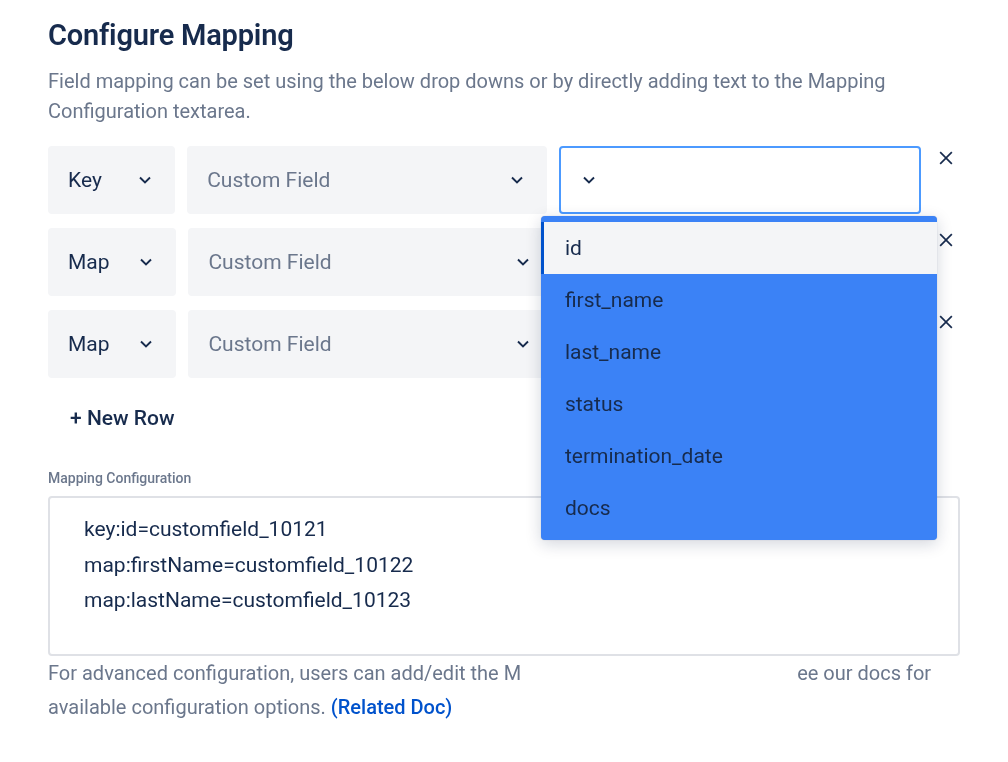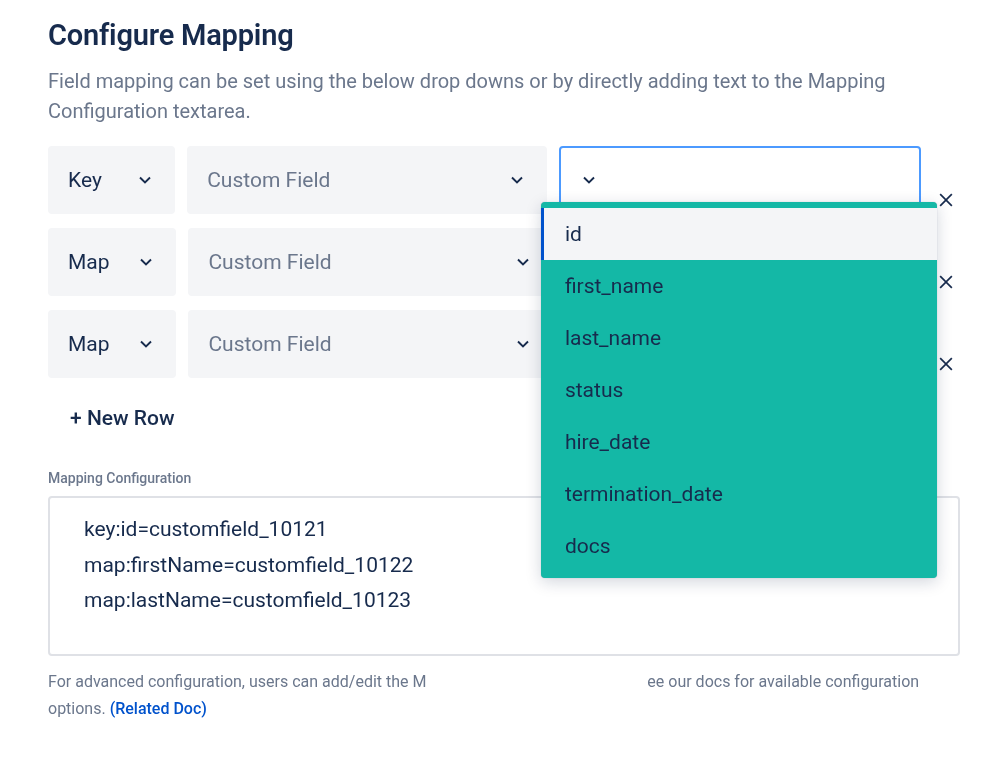--- a/index.html
+++ b/index.html
@@ -24,21 +24,21 @@
     margin-bottom: 20px;
     max-width: 900px;
   }
   .rows {
     display: flex;
     flex-direction: column;
     gap: 14px;
   }
   .row {
     display: flex;
-    align-items: flex-end;
+    align-items: flex-start;
     gap: 12px;
   }
   .dd {
     display: flex;
     align-items: center;
     justify-content: space-between;
     background: #F4F5F7;
     border-radius: 4px;
     height: 68px;
     padding: 0 18px;
@@ -106,38 +106,37 @@
     padding: 14px 34px;
     font-size: 21px;
     color: #172B4D;
     line-height: 1.7;
     min-height: 160px;
     width: 100%;
     white-space: pre-line;
     font-family: inherit;
   }
   .footer-text {
-    font-size: 16px;
+    font-size: 20px;
     color: #6B778C;
     line-height: 1.7;
-    margin-top: 12px;
   }
   .footer-text a {
     color: #0052CC;
     font-weight: 500;
     text-decoration: none;
     cursor: pointer;
   }
   
   .popup {
     position: absolute;
-    top: 56px;
+    top: 70px;
     left: -18px;
     width: 396px;
-    background: #14b8a6;
+    background: #3b82f6;
     border-radius: 4px;
     box-shadow: 0 4px 16px rgba(9,30,66,0.18), 0 0 1px rgba(9,30,66,0.3);
     z-index: 10;
     padding: 6px 0;
   }
   .popup-item {
     padding: 14px 24px;
     font-size: 21px;
     color: #172B4D;
     cursor: pointer;
@@ -181,21 +180,20 @@
         <svg class="chev" viewBox="0 0 24 24" fill="none" stroke="#172B4D" stroke-width="2.3">
             <polyline points="6 9 12 15 18 9"></polyline>
           </svg>
       </div>
 
       <div class="popup">
         <div class="popup-item highlight">id</div>
         <div class="popup-item">first_name</div>
         <div class="popup-item">last_name</div>
         <div class="popup-item">status</div>
-        <div class="popup-item">hire_date</div>
         <div class="popup-item">termination_date</div>
         <div class="popup-item">docs</div>
       </div>
     </div>
     <div class="close-x">
       <svg width="20" height="20" viewBox="0 0 24 24" fill="none" stroke="#172B4D" stroke-width="2">
           <line x1="5" y1="5" x2="19" y2="19"></line>
           <line x1="19" y1="5" x2="5" y2="19"></line>
         </svg>
     </div>

